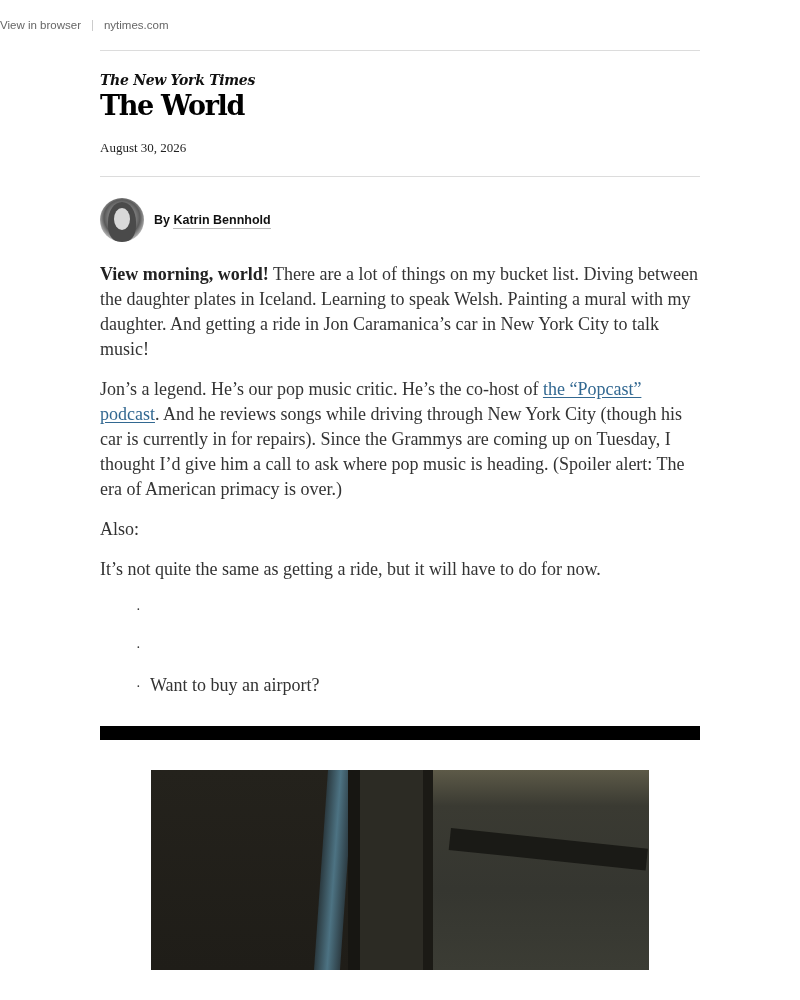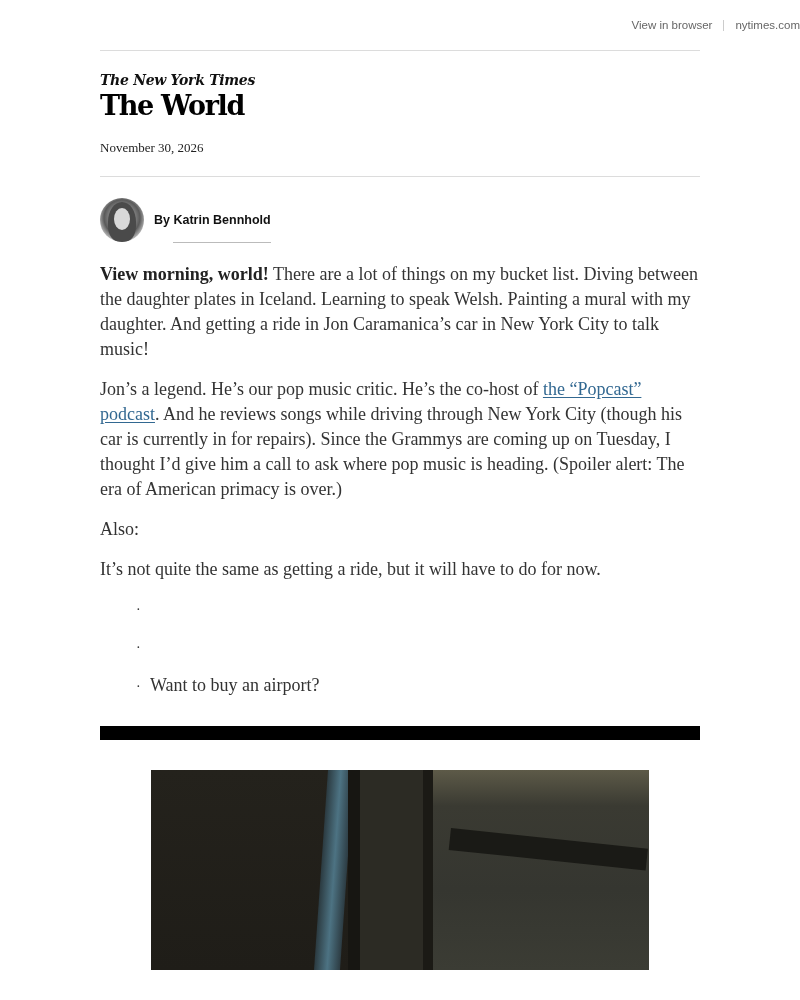--- a/index.html
+++ b/index.html
@@ -10,21 +10,21 @@
       height: 1000px;
       overflow: hidden;
     }
     body {
       font-family: "Liberation Serif", "DejaVu Serif", serif;
       color: #333333;
     }
     .topbar {
       height: 50px;
       display: flex;
-      justify-content: flex-end;
+      justify-content: flex-start;
       align-items: center;
       font-family: "Liberation Sans", "DejaVu Sans", sans-serif;
       font-size: 11.5px;
       color: #666666;
       padding-top: 0;
     }
     .topbar .link {
       color: #666666;
       text-decoration: none;
       cursor: pointer;
@@ -115,21 +115,21 @@
       margin-left: 10px;
       font-family: "Liberation Sans", "DejaVu Sans", sans-serif;
       font-weight: bold;
       font-size: 12.5px;
       color: #111111;
     }
     .byline-text .author {
       color: #111111;
       text-decoration: none;
       border-bottom: 1px solid #bbbbbb;
-      padding-bottom: 15px;
+      padding-bottom: 1px;
       cursor: pointer;
     }
     .body-text {
       margin-top: 20px;
       font-size: 18px;
       line-height: 25px;
       color: #333333;
     }
     .body-text p {
       margin: 0 0 15px 0;
@@ -233,21 +233,21 @@
   <span class="sep"></span>
   <a class="link">nytimes.com</a>
 </div>
 
 <div class="container">
   <div class="rule"></div>
 
   <div class="masthead">
     <div class="nyt-logo">The New York Times</div>
     <div class="newsletter-title">The World</div>
-    <div class="date">November 30, 2026</div>
+    <div class="date">August 30, 2026</div>
   </div>
 
   <div class="rule"></div>
 
   <div class="byline">
     <div class="avatar">
       <div class="hair"></div>
       <div class="face"></div>
     </div>
     <div class="byline-text">

